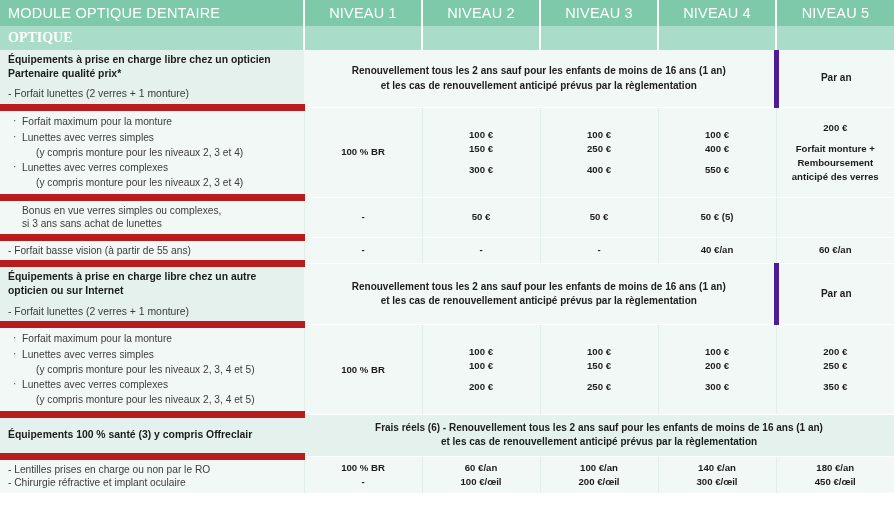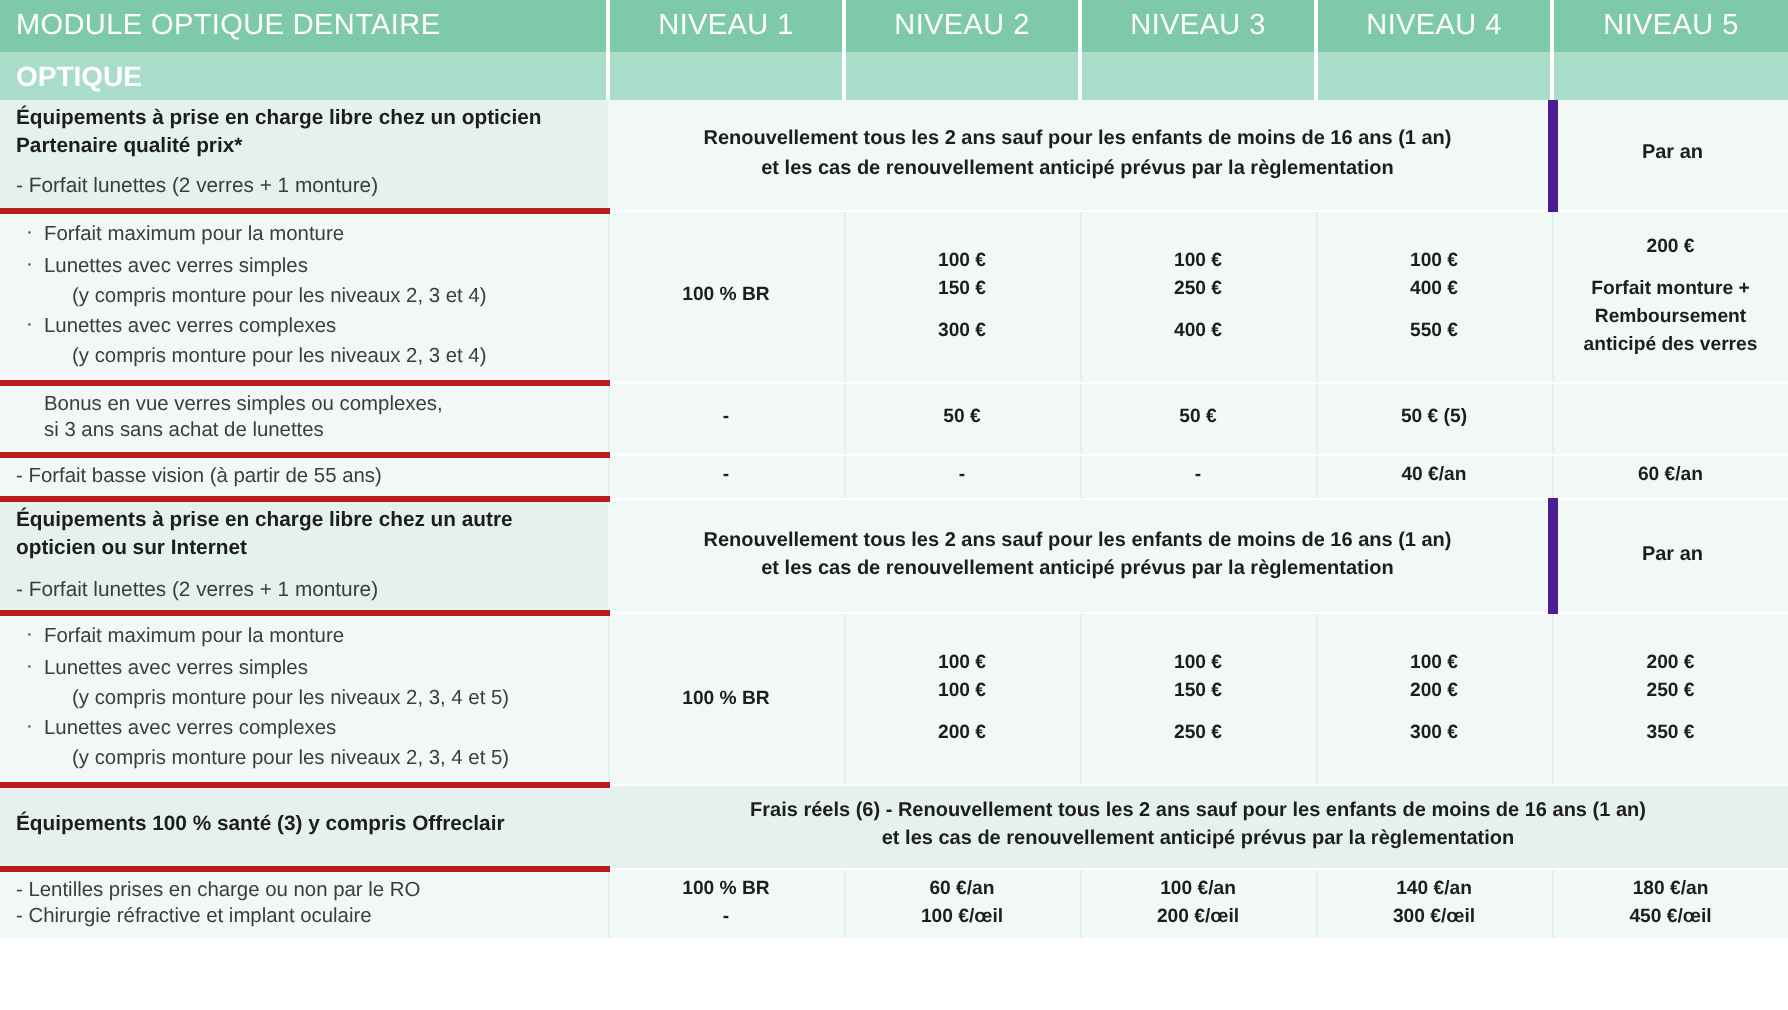--- a/index.html
+++ b/index.html
@@ -41,39 +41,40 @@
     text-align:left;
     padding-left:8px !important;
   }
   .hdr-lvl{text-align:center;}
 
   
   .band-row td{
     background:#a9ddc9;
     height:24px;
     border-right:2px solid #ffffff;
+    font-family:Liberation Serif, serif;
   }
   .band-row td:last-child{border-right:none;}
   .band-label{
     color:#ffffff;
     font-weight:bold;
     font-size:14px;
     text-align:left;
     padding-left:8px !important;
   }
 
   
   .lbl{
     background:#f2f8f5;
     padding:3px 6px 3px 8px;
     font-size:10.2px;
     color:#3c3c3b;
     text-align:left;
     line-height:1.32;
-    border-bottom:3px solid #b91c1c;
+    border-bottom:7px solid #b91c1c;
   }
   .val{
     background:#f2f8f5;
     font-size:9.6px;
     font-weight:bold;
     color:#1d1d1b;
     text-align:center;
     line-height:1.45;
     border-left:1px solid #e2eee8;
     border-bottom:1px solid #ffffff;

